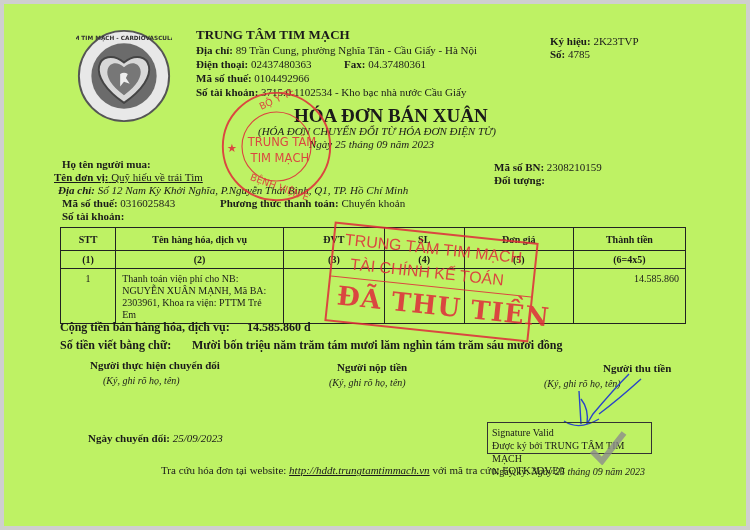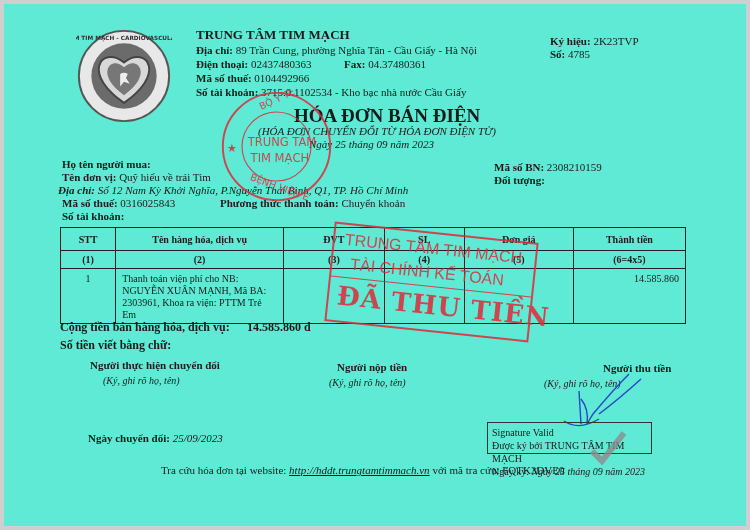--- a/index.html
+++ b/index.html
@@ -1,18 +1,18 @@
 <!DOCTYPE html>
 <html><head>
 <meta charset="utf-8">
 <style>
   * { box-sizing: border-box; margin: 0; padding: 0; }
   html, body { width: 750px; height: 530px; overflow: hidden; background: #cfcfcf; }
   body { font-family: "Liberation Serif", "DejaVu Serif", serif; color: #1a1a1a; position: relative; }
-  .page { position: absolute; left: 4px; top: 4px; width: 742px; height: 522px; background: #5eead4; }
+  .page { position: absolute; left: 4px; top: 4px; width: 742px; height: 522px; background: #bef264; }
   .abs { position: absolute; white-space: nowrap; }
   .b { font-weight: bold; }
   .i { font-style: italic; }
   .t12 { font-size: 12px; line-height: 14px; }
   .t11 { font-size: 11px; line-height: 13px; }
   .t10 { font-size: 10px; line-height: 12px; }
 
   .logo { position: absolute; left: 72px; top: 24px; width: 96px; height: 96px; }
 
   table.items { position: absolute; left: 56px; top: 223px; width: 626px; border-collapse: collapse; font-size: 10px; }
@@ -69,28 +69,28 @@
     <span class="b">Số tài khoản:</span> <span>3715.0.1102534 - Kho bạc nhà nước Cầu Giấy</span>
   </div>
 
   <div class="abs t11" style="left:546px; top:31px;">
     <span class="b">Ký hiệu:</span> <span>2K23TVP</span>
   </div>
   <div class="abs t11" style="left:546px; top:44px;">
     <span class="b">Số:</span> <span>4785</span>
   </div>
 
-  <div class="abs b" style="left:290px; top:101px; font-size:19px; line-height:22px;">HÓA ĐƠN BÁN ĐIỆN</div>
+  <div class="abs b" style="left:290px; top:101px; font-size:19px; line-height:22px;">HÓA ĐƠN BÁN XUÂN</div>
   <div class="abs i t11" style="left:254px; top:121px;">(HÓA ĐƠN CHUYỂN ĐỔI TỪ HÓA ĐƠN ĐIỆN TỬ)</div>
   <div class="abs i t11" style="left:305px; top:134px;">Ngày 25 tháng 09 năm 2023</div>
 
   <div class="abs t11" style="left:58px; top:154px;">
     <span class="b">Họ tên người mua:</span> <span></span>
   </div>
-  <div class="abs t11" style="left:58px; top:167px;">
+  <div class="abs t11" style="left:50px; top:167px;text-decoration:underline;">
     <span class="b">Tên đơn vị:</span> <span>Quỹ hiếu về trái Tim</span>
   </div>
   <div class="abs t11" style="left:54px; top:180px;font-style:italic;">
     <span class="b">Địa chỉ:</span> <span>Số 12 Nam Kỳ Khởi Nghĩa, P.Nguyễn Thái Bình, Q1, TP. Hồ Chí Minh</span>
   </div>
   <div class="abs t11" style="left:58px; top:193px;">
     <span class="b">Mã số thuế:</span> <span>0316025843</span>
   </div>
   <div class="abs t11" style="left:216px; top:193px;">
     <span class="b">Phương thức thanh toán:</span> <span>Chuyển khoản</span>
@@ -130,20 +130,21 @@
       <td class="c-sl"></td>
       <td class="c-price"></td>
       <td class="c-total">14.585.860</td>
     </tr>
   </tbody>
     </table>
 
   <div class="abs b" style="left:56px; top:316px; font-size:12px;">Cộng tiền bán hàng hóa, dịch vụ:</div>
   <div class="abs b" style="left:243px; top:316px; font-size:12px;">14.585.860 đ</div>
   <div class="abs b t12" style="left:56px; top:334px;">Số tiền viết bằng chữ:</div>
+  <div class="abs b t12" style="left:188px; top:334px;">Mười bốn triệu năm trăm tám mươi lăm nghìn tám trăm sáu mươi đồng</div>
 
   <div class="abs b t11" style="left:86px; top:355px;">Người thực hiện chuyển đổi</div>
   <div class="abs i t10" style="left:99px; top:371px;">(Ký, ghi rõ họ, tên)</div>
   <div class="abs b t11" style="left:333px; top:357px;">Người nộp tiền</div>
   <div class="abs i t10" style="left:325px; top:373px;">(Ký, ghi rõ họ, tên)</div>
   <div class="abs b t11" style="left:555px; top:358px;margin-left:44px;">Người thu tiền</div>
   <div class="abs i t10" style="left:540px; top:374px;">(Ký, ghi rõ họ, tên)</div>
 
   <svg class="abs" style="left:555px; top:365px; width:90px; height:60px;" viewBox="0 0 90 60">
     <path d="M22 55 L20 22 M22 30 Q30 40 28 55 L34 45 Q55 20 70 5 M40 45 Q60 30 82 10" stroke="#2a45c8" stroke-width="1.4" fill="none"></path>

